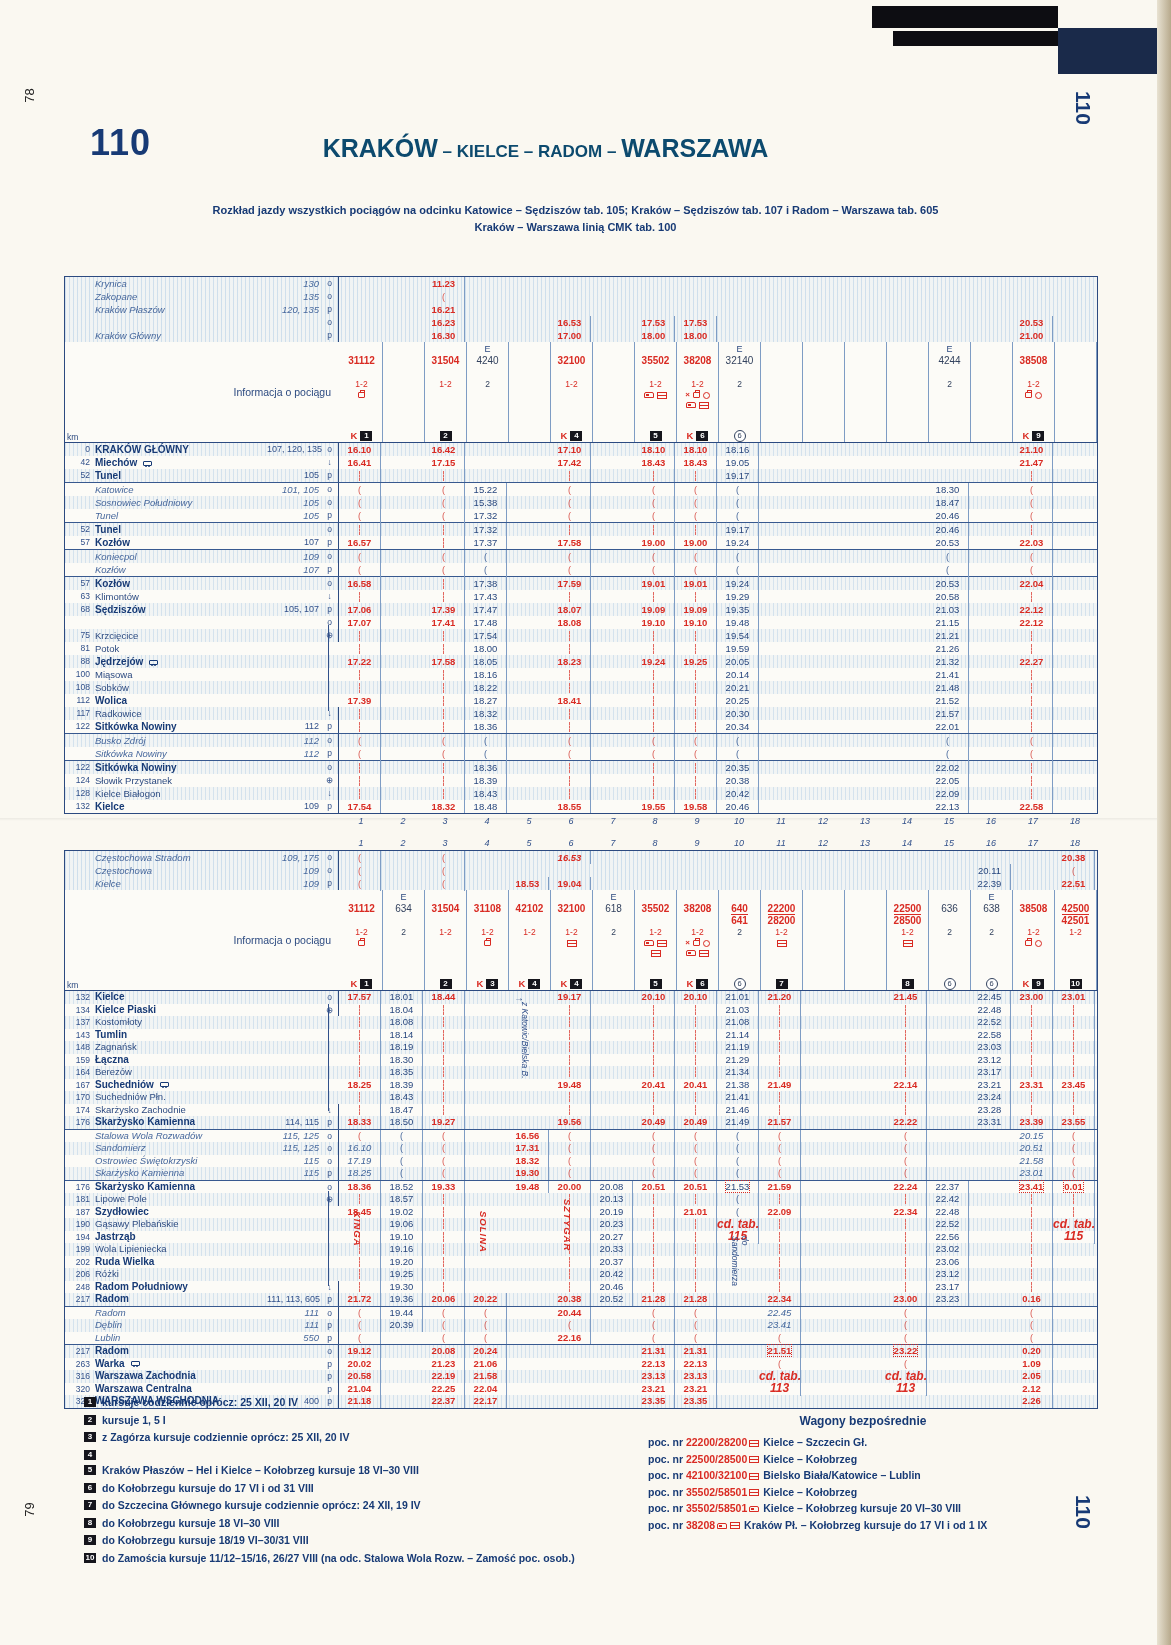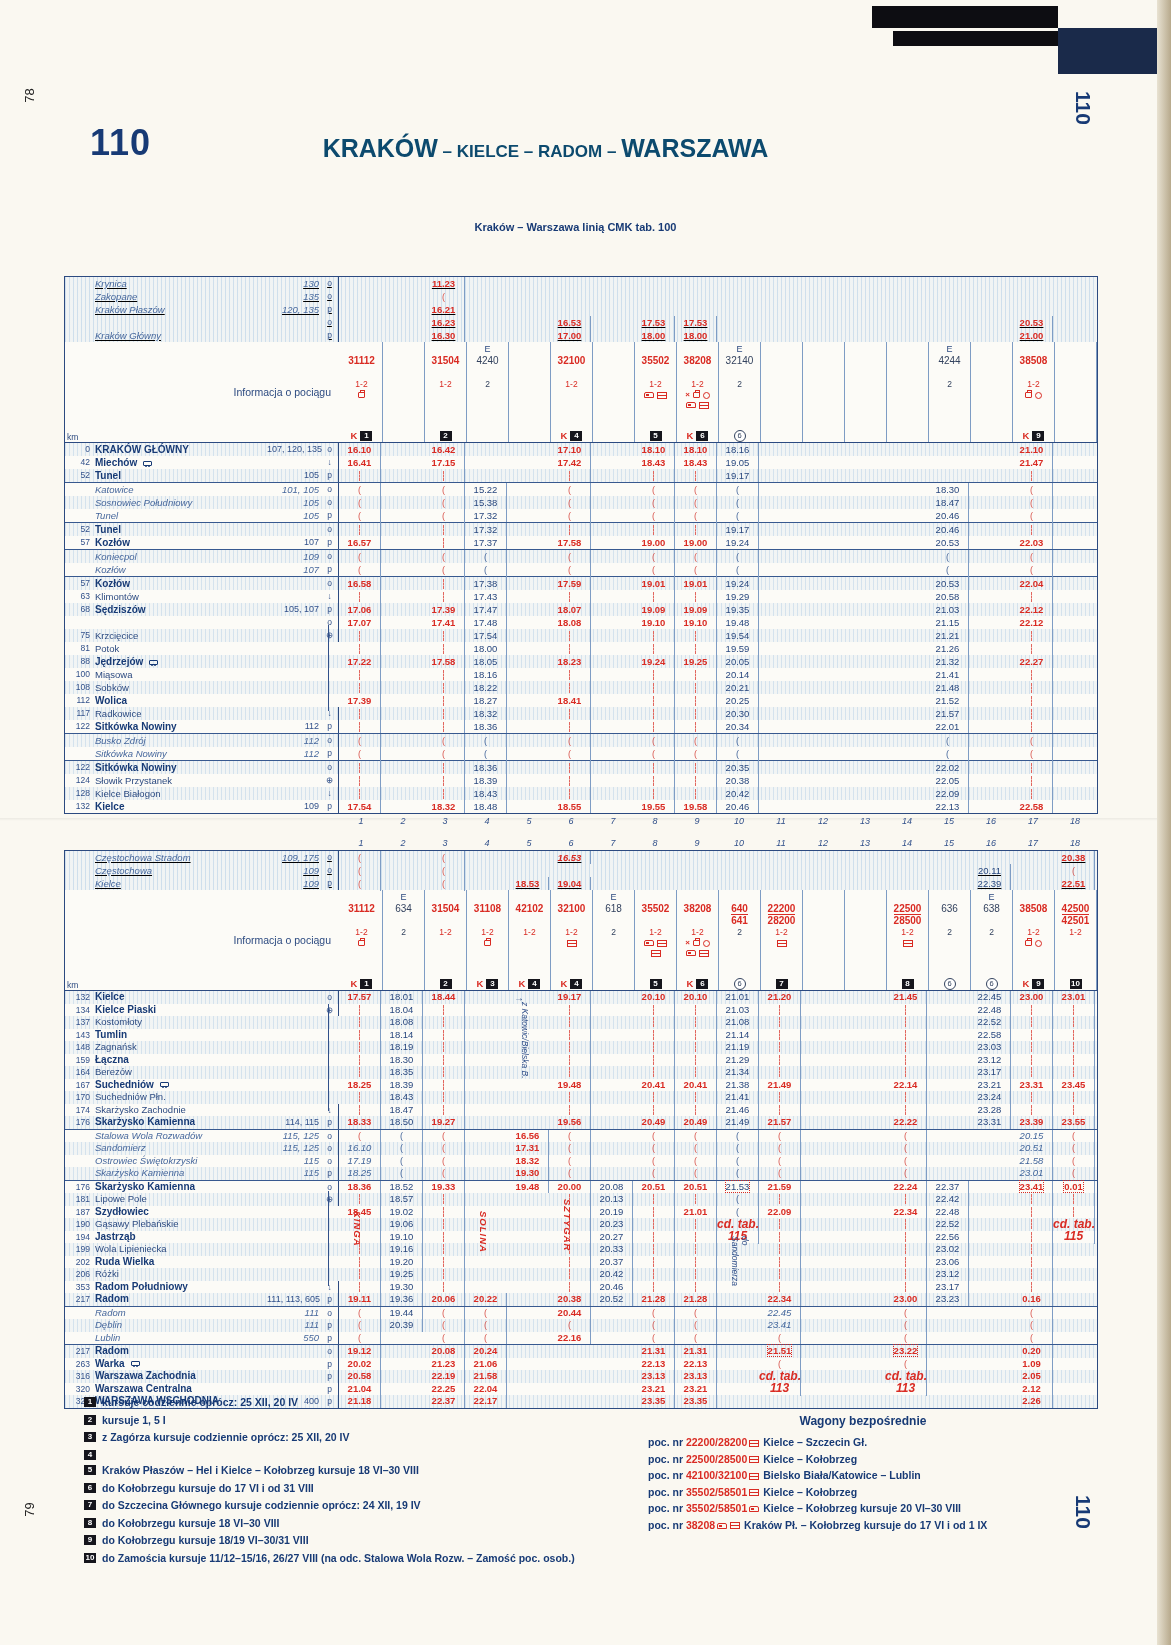--- a/index.html
+++ b/index.html
@@ -23,21 +23,21 @@
   .tt2{left:64px;top:836px;}
   .tbox{border:1.5px solid #2c4a80;background:#fcfbf7;position:relative;}
   .numrow{display:flex;height:14px;line-height:14px;}
   .numrow .sp{width:276px;}
   .numrow .n{width:42px;text-align:center;font-size:9px;font-style:italic;color:#31508a;}
   .row{display:flex;align-items:center;}
   .t1 .row{height:13px;line-height:13px;}
   .t2 .row{height:12.5px;line-height:12.5px;}
   .prerow{height:13px !important;line-height:13px !important;}
   .str{background-image:repeating-linear-gradient(90deg,rgba(120,168,214,.30) 0 1.5px,rgba(120,168,214,.08) 1.5px 4px);}
-  .prebg{background-image:repeating-linear-gradient(90deg,rgba(120,168,214,.34) 0 1.5px,rgba(140,180,220,.10) 1.5px 4px);text-decoration:underline;}
+  .prebg{background-image:repeating-linear-gradient(90deg,rgba(120,168,214,.34) 0 1.5px,rgba(140,180,220,.10) 1.5px 4px);}
   .sep{border-top:1px solid #38598f;}
   .c-km{width:26px;text-align:right;font-size:8.5px;color:#31508a;padding-right:1px;box-sizing:border-box;}
   .c-st{width:176px;padding-left:4px;box-sizing:border-box;white-space:nowrap;overflow:hidden;}
   .c-tb{width:54px;font-size:9px;color:#31508a;text-align:right;padding-right:2px;box-sizing:border-box;white-space:nowrap;}
   .c-po{width:18px;text-align:center;font-size:8.5px;color:#31508a;border-right:1.5px solid #2c4a80;box-sizing:border-box;}
   .cell{width:42px;text-align:center;border-right:1px solid #7e9cc4;box-sizing:border-box;font-size:9.5px;overflow:visible;white-space:nowrap;}
   .st-b{font-weight:bold;color:#173a75;font-size:10px;}
   .st-n{color:#2c4a80;font-size:9.5px;}
   .st-i{color:#46679c;font-style:italic;font-size:9.5px;}
   .t-r{color:#d92b23;font-weight:bold;}
@@ -101,20 +101,21 @@
   <div class="edge-r"></div>
   <div class="fold"></div>
 
   <div class="rot pg-num" style="left:22px;top:88px;">78</div>
   <div class="rot pg-num" style="left:22px;top:1502px;">79</div>
   <div class="rot tab-num-side" style="left:1066px;top:96px;">110</div>
   <div class="rot tab-num-side" style="left:1066px;top:1500px;">110</div>
 
   <div class="hdr-110">110</div>
   <div class="title"><span class="big">KRAKÓW</span><span class="mid"> – KIELCE – RADOM – </span><span class="big">WARSZAWA</span></div>
+  <div class="subt" style="top:204px;">Rozkład jazdy wszystkich pociągów na odcinku Katowice – Sędziszów tab. 105; Kraków – Sędziszów tab. 107 i Radom – Warszawa tab. 605</div>
   <div class="subt" style="top:221px;">Kraków – Warszawa linią CMK tab. 100</div>
   <div class="ghost" style="left:92px;top:878px;">111</div>
 
   <div id="t1" class="ttable tt1 t1">
       <div class="tbox">
         <div class="prewrap">
           <div class="row prerow prebg">
             <div class="c-km"></div>
             <div class="c-st st-i">Krynica</div>
             <div class="c-tb st-i">130</div>
@@ -2023,21 +2024,21 @@
             <div class="cell"><span class="dash"></span></div>
             <div class="cell"></div>
             <div class="cell"></div>
             <div class="cell"><span class="dash"></span></div>
             <div class="cell"><span class="t-b">23.12</span></div>
             <div class="cell"></div>
             <div class="cell"><span class="dash"></span></div>
             <div class="cell"></div>
           </div>
           <div class="row">
-            <div class="c-km">353</div>
+            <div class="c-km">248</div>
             <div class="c-st st-b">Radom Południowy</div>
             <div class="c-tb"></div>
             <div class="c-po">↓</div>
             <div class="cell"><span class="dash"></span></div>
             <div class="cell"><span class="t-b">19.30</span></div>
             <div class="cell"><span class="dash"></span></div>
             <div class="cell"></div>
             <div class="cell"></div>
             <div class="cell"><span class="dash"></span></div>
             <div class="cell"><span class="t-b">20.46</span></div>
@@ -2051,21 +2052,21 @@
             <div class="cell"><span class="t-b">23.17</span></div>
             <div class="cell"></div>
             <div class="cell"><span class="dash"></span></div>
             <div class="cell"></div>
           </div>
           <div class="row str">
             <div class="c-km">217</div>
             <div class="c-st st-b">Radom</div>
             <div class="c-tb">111, 113, 605</div>
             <div class="c-po">p</div>
-            <div class="cell"><span class="t-r">19.11</span></div>
+            <div class="cell"><span class="t-r">21.72</span></div>
             <div class="cell"><span class="t-b">19.36</span></div>
             <div class="cell"><span class="t-r">20.06</span></div>
             <div class="cell"><span class="t-r">20.22</span></div>
             <div class="cell"></div>
             <div class="cell"><span class="t-r">20.38</span></div>
             <div class="cell"><span class="t-b">20.52</span></div>
             <div class="cell"><span class="t-r">21.28</span></div>
             <div class="cell"><span class="t-r">21.28</span></div>
             <div class="cell"></div>
             <div class="cell"><span class="t-r">22.34</span></div>

